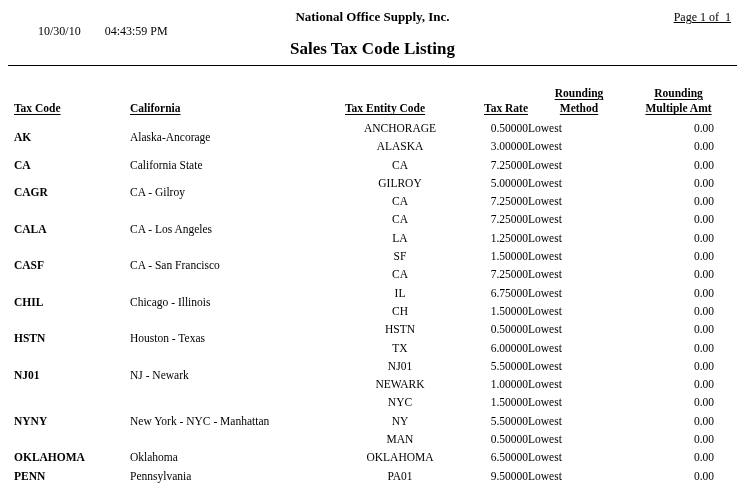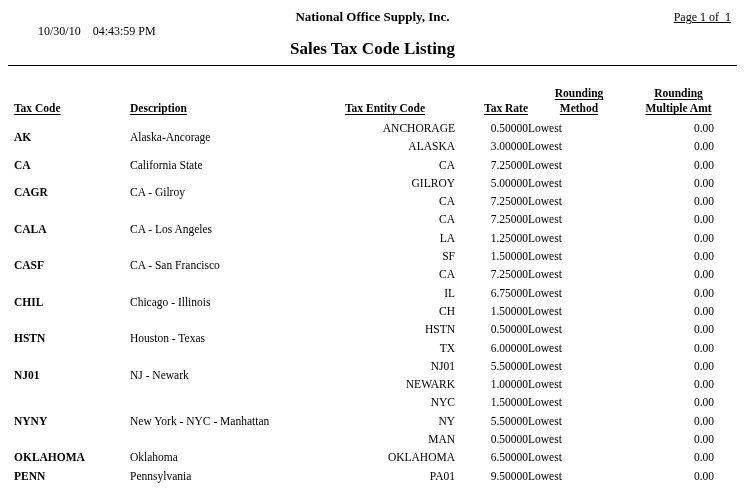--- a/index.html
+++ b/index.html
@@ -13,21 +13,21 @@
     color: #000000;
   }
   .report { padding: 10px 14px 0 14px; }
 
   
   .hdr { display: grid; grid-template-columns: 1fr auto 1fr; }
   .hdr-left  { text-align: left; }
   .hdr-center{ text-align: center; }
   .hdr-right { text-align: right; text-decoration: underline; }
   .meta { font-size: 12px; line-height: 14px; white-space: pre; }
-  .time { margin-left: 12px; }
+  .time { margin-left: 24px; }
   .printed-by { margin-top: 8px; }
   .company { font-size: 13px; line-height: 14px; font-weight: bold; text-align: center; }
   .title { font-size: 17px; line-height: 18px; font-weight: bold; margin-top: 16px; }
   .divider {
     border: 0;
     border-top: 1px solid #000;
     margin: 7px -6px 0 -6px;
     height: 0;
   }
 
@@ -47,21 +47,21 @@
   }
   .u { text-decoration: underline; text-underline-offset: 2px; }
   .left   { text-align: left; }
   .right  { text-align: right; }
   .center { text-align: center; }
   .amt-h  { padding-right: 4px; }
 
   tbody td { height: 18.3px; line-height: 18.3px; vertical-align: middle; }
   td.code   { font-weight: bold; vertical-align: middle; }
   td.desc   { vertical-align: middle; }
-  td.ent    { text-align: right; margin-top: 36px; }
+  td.ent    { text-align: center; margin-top: 36px; }
   td.rate   { text-align: right; }
   td.method { text-align: left; }
   td.amt    { text-align: right; padding-right: 17px; }
 </style>
 </head>
 <body>
 
 <div class="report">
 
   <div class="hdr">
@@ -89,21 +89,21 @@
       <col style="width:73px">
       <col style="width:102px">
       <col style="width:101px">
     </colgroup>
     <thead>
       <tr>
         <th class="left">
           <span class="u">Tax Code</span>
         </th>
         <th class="left">
-          <span class="u">Description</span>
+          <span class="u">California</span>
         </th>
         <th class="left">
           <span class="u">Tax Entity Code</span>
         </th>
         <th class="right">
           <span class="u">Tax Rate</span>
         </th>
         <th class="center">
           <div><span class="u">Rounding</span></div>
           <div><span class="u">Method</span></div>

